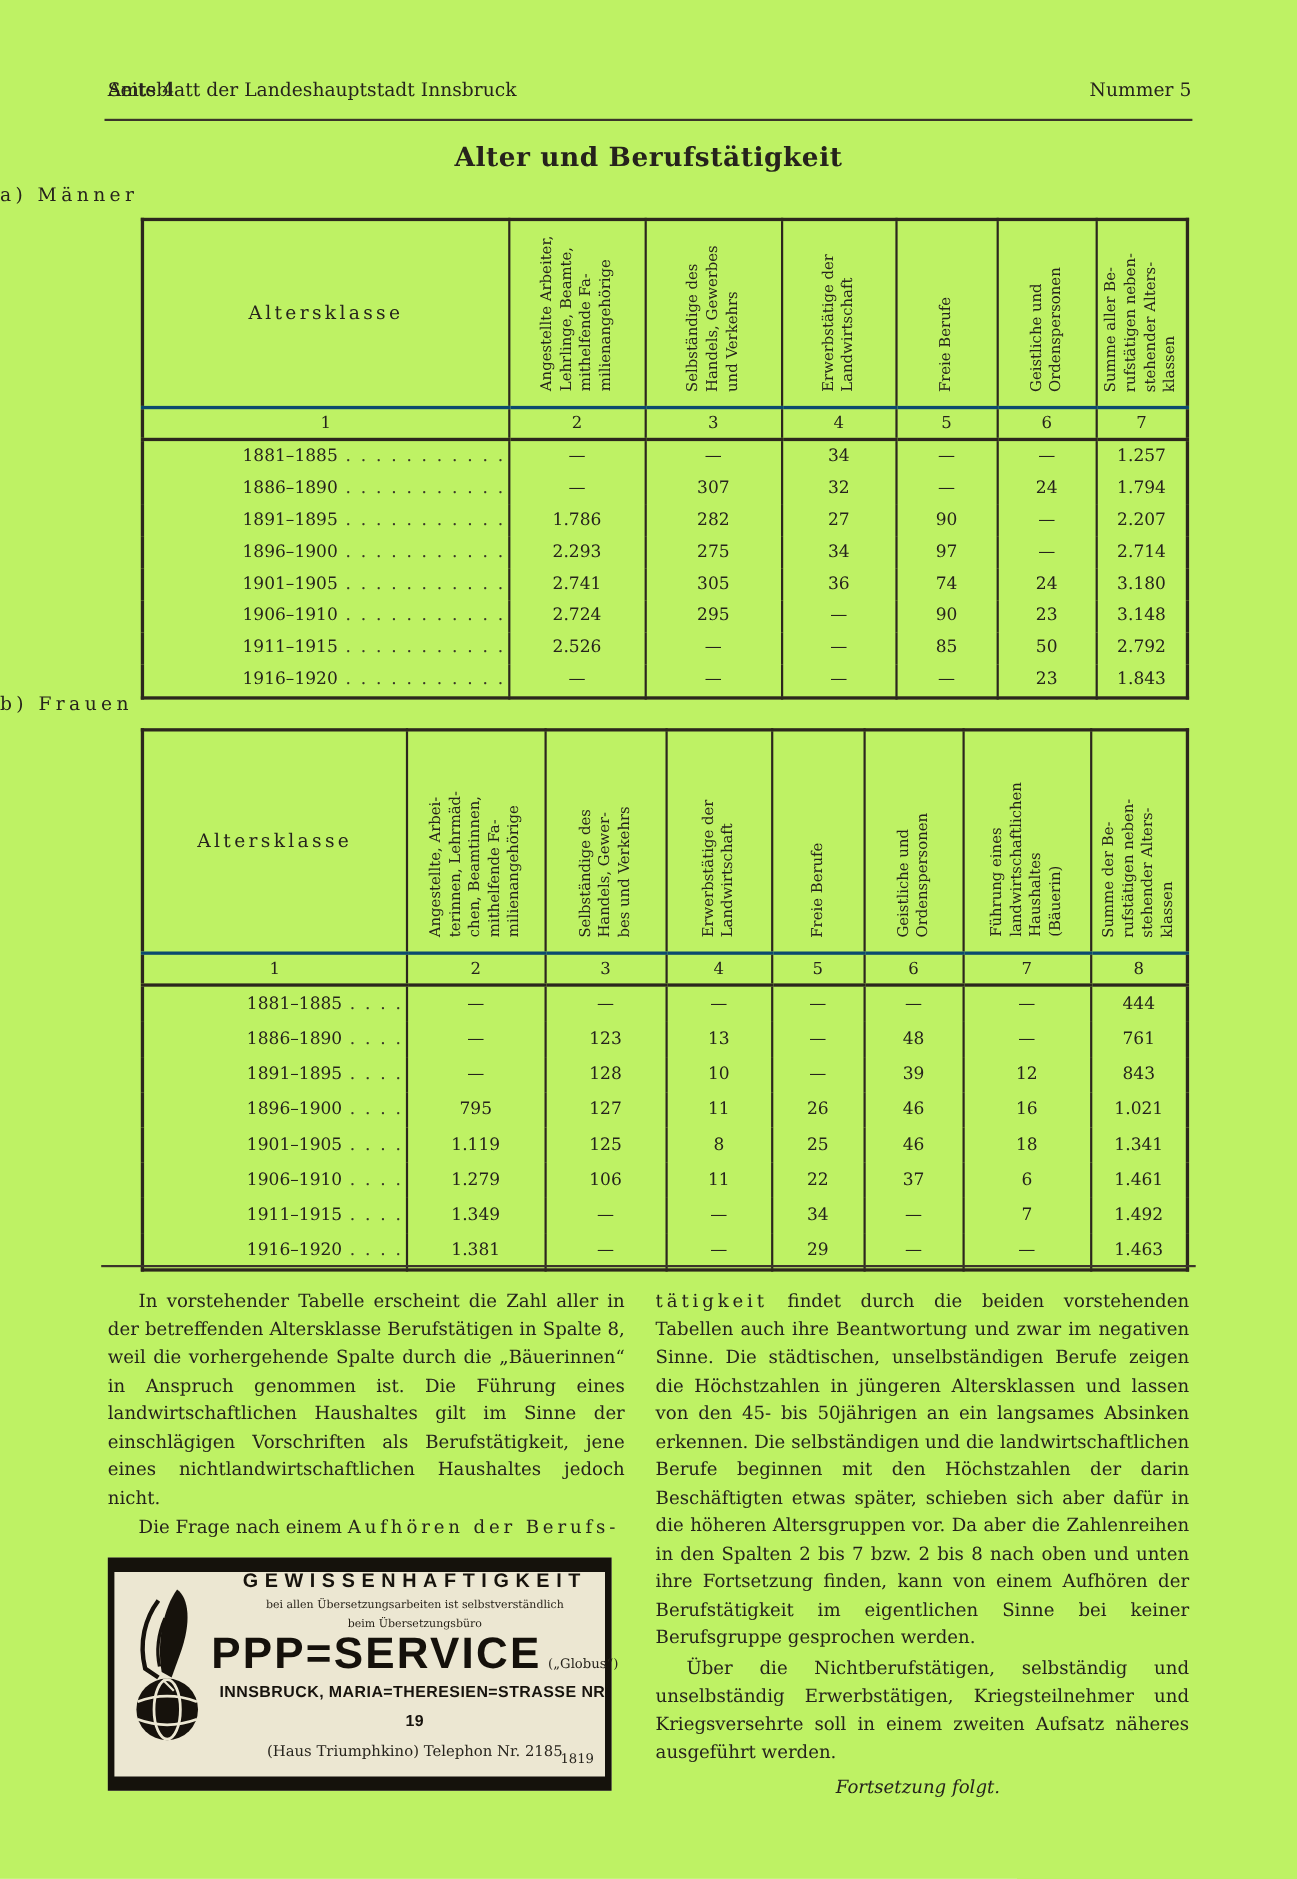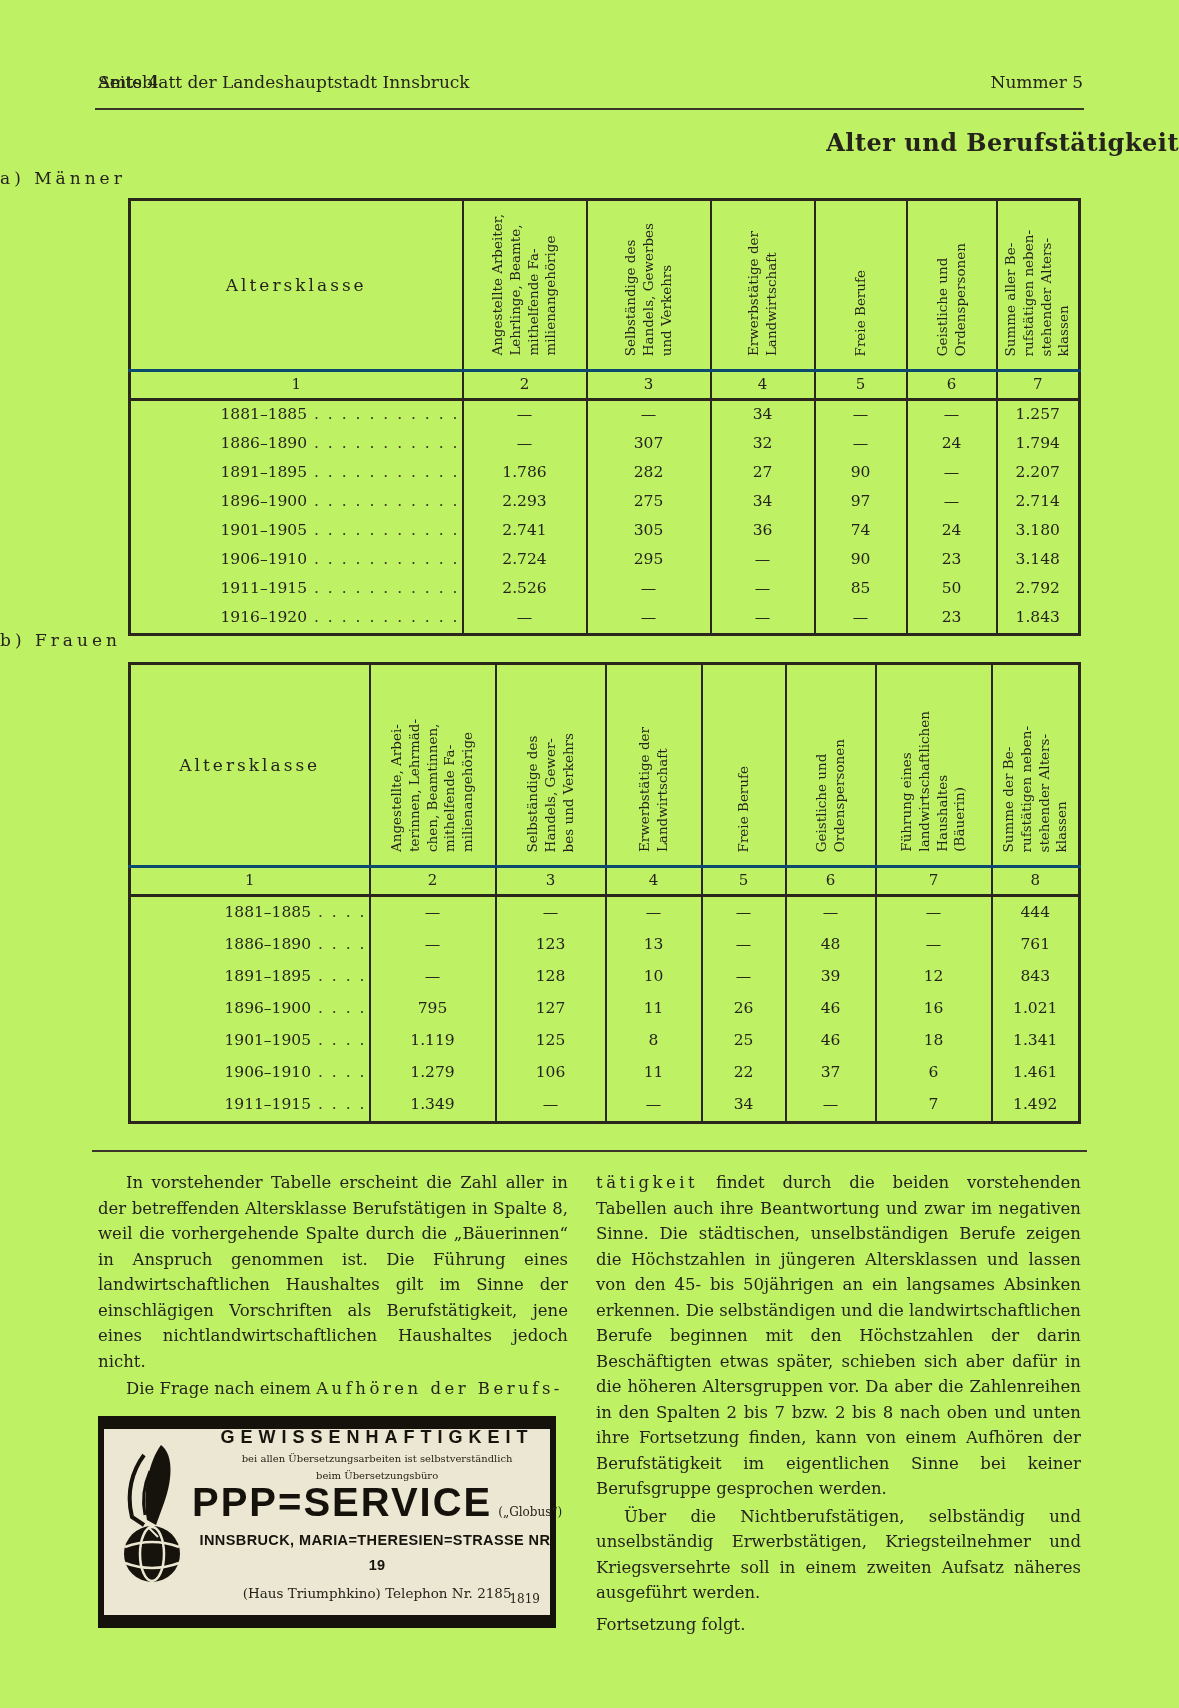--- a/index.html
+++ b/index.html
@@ -7,21 +7,21 @@
     position:relative; width:1179px; height:1708px; overflow:hidden;
     background:#bef264; color:#26231c;
     font-family:"DejaVu Serif", serif;
   }
   
   .masthead{position:absolute; top:72px; left:98px; right:96px; font-size:17px;}
   .masthead .mh-left{position:absolute; left:0; top:0;}
   .masthead .mh-center{position:absolute; left:0; right:0; top:0; }
   .masthead .mh-right{position:absolute; right:0; top:0;}
   .rule1{position:absolute; top:108px; left:95px; right:95px; border-top:2px solid #3b352a;}
-  .main-title{position:absolute; top:128px; left:0; width:100%; text-align:right;
+  .main-title{position:absolute; top:128px; left:0; width:100%; text-align:center;
     font-size:24px; font-weight:bold; letter-spacing:.5px;}
   .tbl-caption{position:absolute; left:0; width:100%; 
     font-size:17px; letter-spacing:4px;}
   #caption-a{top:168px;}
   #caption-b{top:630px;}
 
   
   .tblwrap{position:absolute; left:128px; width:950px;}
   #table-a-wrap{top:198px;}
   #table-b-wrap{top:662px;}
@@ -44,21 +44,21 @@
 
   
   .rule2{position:absolute; top:1150px; left:92px; right:92px; border-top:2px solid #3b352a;}
   .columns{position:absolute; top:1170px; left:98px; width:983px; display:flex; gap:28px;}
   .col{font-size:16.5px; line-height:25.5px; text-align:justify;}
   .col-left{width:470px;}
   .col-right{width:485px;}
   .col p{margin:0 0 2px 0;}
   .indent{text-indent:28px;}
   .sperr{letter-spacing:3.5px;}
-  .fortsetzung{text-align:left; padding-right:8px; margin-top:6px !important;}
+  .fortsetzung{text-align:center; padding-right:8px; margin-top:6px !important;font-style:italic;}
 
   
   .ad{position:relative; margin-top:14px; width:458px; height:212px; box-sizing:border-box;
     background:#ece7d2; border:6px solid #15120c; border-top-width:13px; border-bottom-width:13px;
     display:flex; align-items:center; padding:6px 8px 18px 10px;}
   .ad-logo{flex:0 0 78px; height:150px;}
   .ad-text{flex:1; text-align:center; font-family:"Liberation Sans", sans-serif;}
   .ad-headline{font-weight:bold; font-size:18px; letter-spacing:6px; color:#17130d;}
   .ad-sub1,.ad-sub2{font-family:"DejaVu Serif", serif; font-size:10px; line-height:17px; color:#221d14;}
   .ad-brandrow{margin:6px 0 2px 0; white-space:nowrap;}
@@ -314,20 +314,30 @@
           <tr>
             <td class="rowlabel"><span>1911–1915</span><span class="dots"> . . . .</span></td>
             <td>1.349</td>
             <td>—</td>
             <td>—</td>
             <td>34</td>
             <td>—</td>
             <td>7</td>
             <td>1.492</td>
           </tr>
+          <tr>
+            <td class="rowlabel"><span>1916–1920</span><span class="dots"> . . . .</span></td>
+            <td>1.381</td>
+            <td>—</td>
+            <td>—</td>
+            <td>29</td>
+            <td>—</td>
+            <td>—</td>
+            <td>1.463</td>
+          </tr>
         </tbody>
     </table>
   </div>
 
   <div class="rule2"></div>
 
   <div class="columns">
     <div class="col col-left">
       <p class="indent">In vorstehender Tabelle erscheint die Zahl aller in der betreffenden Altersklasse Berufstätigen in Spalte 8, weil die vorhergehende Spalte durch die „Bäuerinnen“ in Anspruch genommen ist. Die Führung eines landwirtschaftlichen Haushaltes gilt im Sinne der einschlägigen Vorschriften als Berufstätigkeit, jene eines nichtlandwirtschaftlichen Haushaltes jedoch nicht.</p>
       <p class="indent"><span>Die Frage nach einem </span><span class="sperr">Aufhören der Berufs-</span></p>

